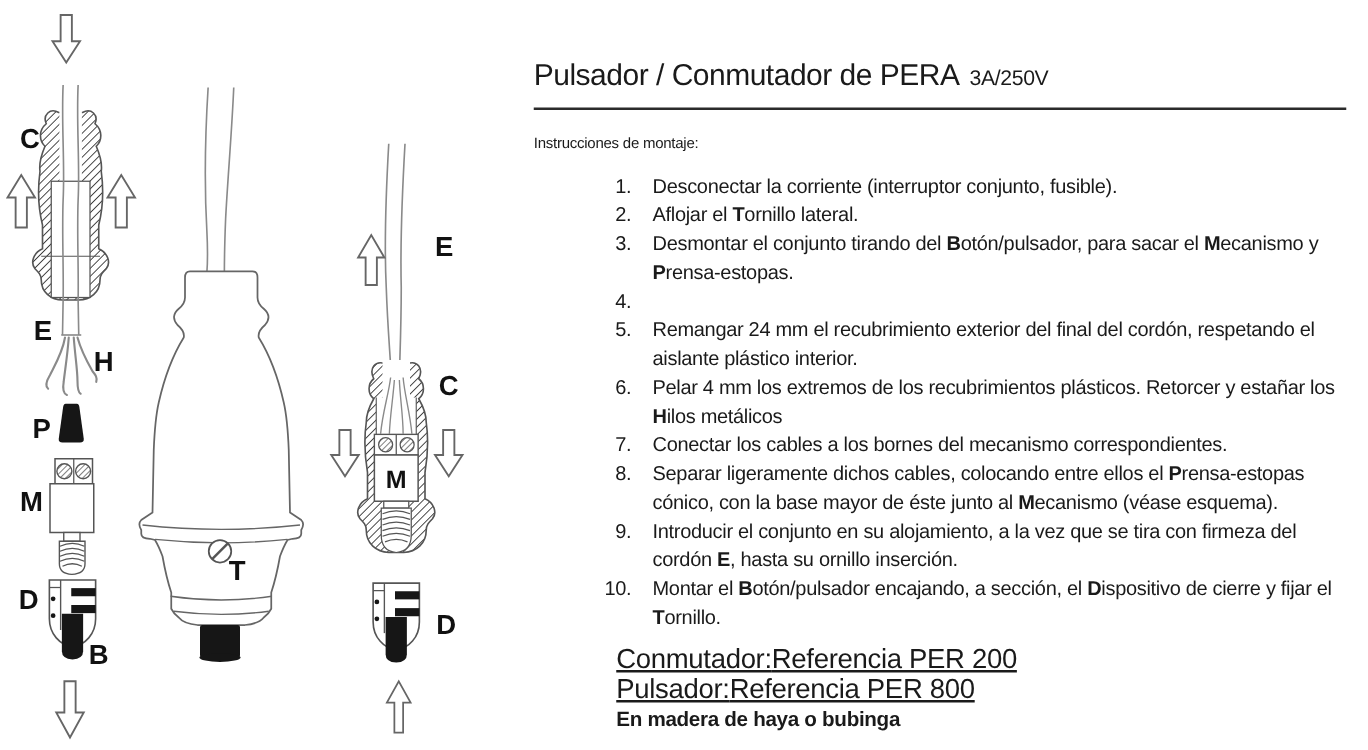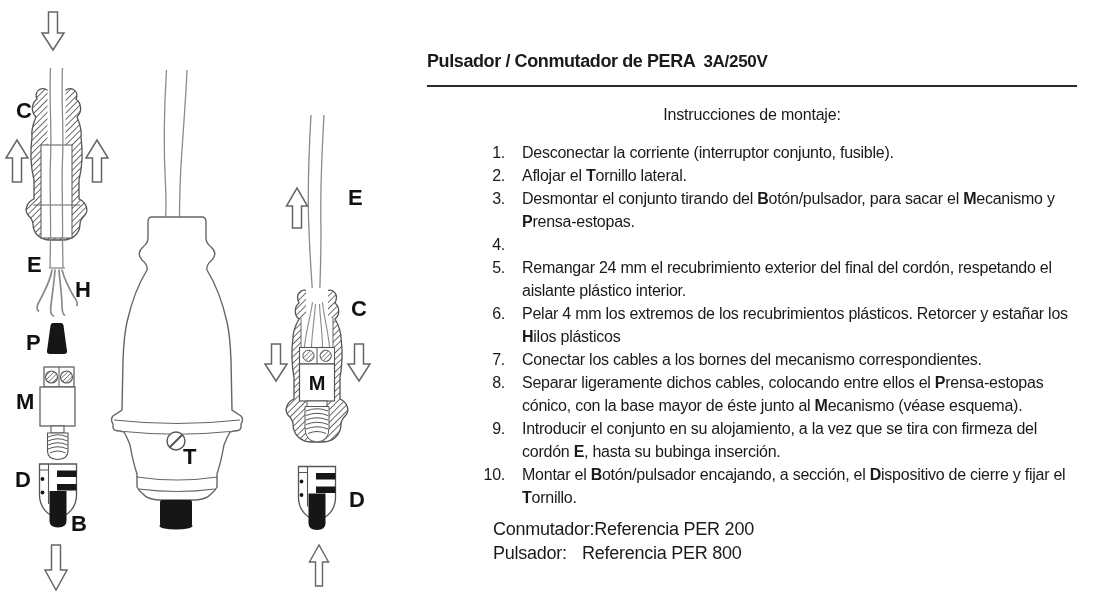--- a/index.html
+++ b/index.html
@@ -2,29 +2,29 @@
 <html><head>
 <meta charset="utf-8">
 <style>
   html,body{margin:0;padding:0;background:#fff;}
   .page{position:relative;width:1094px;height:600px;background:#ffffff;overflow:hidden;
         font-family:"Liberation Sans",sans-serif;color:#1a1a1a;}
   .diagram{position:absolute;left:0;top:0;}
   .content{position:absolute;left:427px;top:47px;width:650px;}
   .title-row{display:flex;align-items:baseline;gap:8px;border-bottom:2px solid #2b2b2b;
              padding-bottom:9px;line-height:28px;}
-  .title-main{font-size:18px;font-weight:bold;letter-spacing:-0.4px;white-space:nowrap;}
-  .title-rating{font-size:17px;font-weight:bold;letter-spacing:-0.3px;white-space:nowrap;}
-  .intro{margin-top:19px;font-size:16px;letter-spacing:-0.2px;text-align:center;}
+  .title-main{font-size:24px;font-weight:normal;letter-spacing:-0.4px;white-space:nowrap;}
+  .title-rating{font-size:17px;font-weight:normal;letter-spacing:-0.3px;white-space:nowrap;}
+  .intro{margin-top:19px;font-size:12px;letter-spacing:-0.2px;}
   .ins-list{margin-top:17px;}
   .ins-row{display:flex;font-size:16px;line-height:23px;letter-spacing:-0.25px;}
   .ins-num{flex:0 0 78px;text-align:right;margin-right:17px;}
   .ins-text{flex:1;max-width:553px;}
   .ins-text b{font-weight:bold;}
-  .refs{margin-top:9px;margin-left:66px;font-size:18px;line-height:23.5px;letter-spacing:-0.25px;}
+  .refs{margin-top:9px;margin-left:66px;font-size:22px;line-height:23.5px;letter-spacing:-0.25px;text-decoration:underline;}
   .ref-row{display:flex;}
   .ref-label{flex:0 0 89px;}
   .footer-note{margin-top:5px;margin-left:66px;font-size:16.5px;font-weight:bold;letter-spacing:-0.25px;}
   .dlabel{font-family:"Liberation Sans",sans-serif;font-weight:bold;font-size:22px;fill:#111;}
   .dlabel-s{font-family:"Liberation Sans",sans-serif;font-weight:bold;font-size:20px;fill:#111;}
 </style>
 </head>
 <body>
 
 <div class="page">
@@ -219,43 +219,44 @@
         </div>
         <div class="ins-row">
           <span class="ins-num">4.</span>
         </div>
         <div class="ins-row">
           <span class="ins-num">5.</span>
           <span class="ins-text"><span>Remangar 24 mm el recubrimiento exterior del final del cordón, respetando el aislante plástico interior.</span></span>
         </div>
         <div class="ins-row">
           <span class="ins-num">6.</span>
-          <span class="ins-text"><span>Pelar 4 mm los extremos de los recubrimientos plásticos. Retorcer y estañar los </span><b>H</b><span>ilos plásticos</span></span>
+          <span class="ins-text"><span>Pelar 4 mm los extremos de los recubrimientos plásticos. Retorcer y estañar los </span><b>H</b><span>ilos metálicos</span></span>
         </div>
         <div class="ins-row">
           <span class="ins-num">7.</span>
           <span class="ins-text"><span>Conectar los cables a los bornes del mecanismo correspondientes.</span></span>
         </div>
         <div class="ins-row">
           <span class="ins-num">8.</span>
           <span class="ins-text"><span>Separar ligeramente dichos cables, colocando entre ellos el </span><b>P</b><span>rensa-estopas cónico, con la base mayor de éste junto al </span><b>M</b><span>ecanismo (véase esquema).</span></span>
         </div>
         <div class="ins-row">
           <span class="ins-num">9.</span>
-          <span class="ins-text"><span>Introducir el conjunto en su alojamiento, a la vez que se tira con firmeza del cordón </span><b>E</b><span>, hasta su bubinga inserción.</span></span>
+          <span class="ins-text"><span>Introducir el conjunto en su alojamiento, a la vez que se tira con firmeza del cordón </span><b>E</b><span>, hasta su ornillo inserción.</span></span>
         </div>
         <div class="ins-row">
           <span class="ins-num">10.</span>
           <span class="ins-text"><span>Montar el </span><b>B</b><span>otón/pulsador encajando, a sección, el </span><b>D</b><span>ispositivo de cierre y fijar el </span><b>T</b><span>ornillo.</span></span>
         </div>
       </div>
     <div class="refs">
         <div class="ref-row">
           <span class="ref-label">Conmutador:</span>
           <span class="ref-value">Referencia PER 200</span>
         </div>
         <div class="ref-row">
           <span class="ref-label">Pulsador:</span>
           <span class="ref-value">Referencia PER 800</span>
         </div>
       </div>
+    <div class="footer-note">En madera de haya o bubinga</div>
   </div>
 </div>
 
 </body></html>

